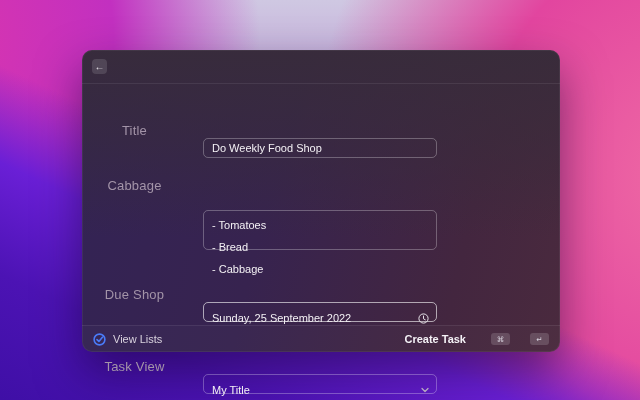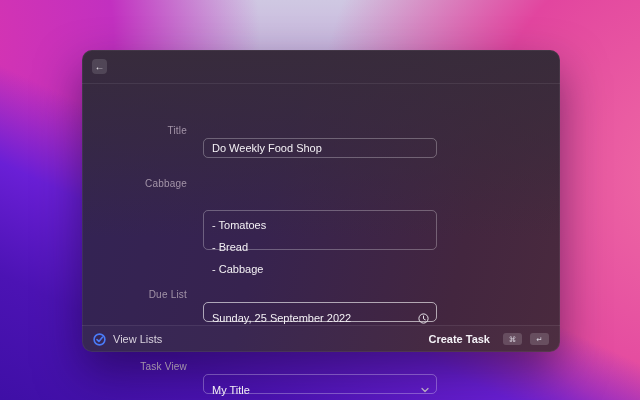--- a/index.html
+++ b/index.html
@@ -31,22 +31,22 @@
     position:absolute;left:10px;top:9px;width:15px;height:15px;
     background:rgba(255,255,255,0.13);border-radius:4px;
     display:flex;align-items:center;justify-content:center;
     color:#efeaf1;font-size:10px;line-height:1;cursor:pointer;
   }
 
   .form{display:flex;flex-direction:column;gap:16px;padding-top:18px;}
   .row{display:flex;align-items:center;}
   .row.align-top{align-items:flex-start;}
   .field-label{
-    flex:0 0 105px;text-align:right;padding-right:16px;
-    font-size:10px;color:#a394a8;letter-spacing:0.2px;
+    flex:0 0 105px;text-align:center;padding-right:16px;
+    font-size:13px;color:#a394a8;letter-spacing:0.2px;
   }
   .row.align-top .field-label{padding-top:4px;}
   .field{
     width:234px;box-sizing:border-box;
     border:1px solid rgba(255,255,255,0.28);border-radius:5px;
     font-size:11px;color:#f3f0f4;margin-top:36px;
   }
   .field.text-input{height:20px;display:flex;align-items:center;padding:0 8px;}
   .field.textarea{height:40px;padding:3px 8px;line-height:22px;white-space:pre-line;}
   .field.with-icon{height:20px;display:flex;align-items:center;justify-content:space-between;padding:12px 7px 0 8px;}
@@ -56,21 +56,21 @@
   .window-footer{
     position:absolute;left:0;right:0;bottom:0;height:27px;
     border-top:1px solid rgba(255,255,255,0.08);
     background:rgba(255,255,255,0.02);
     border-radius:0 0 10px 10px;
     display:flex;align-items:center;justify-content:space-between;
     padding:0 11px;box-sizing:border-box;
   }
   .footer-left{display:flex;align-items:center;gap:7px;cursor:pointer;}
   .footer-left .label{font-size:11px;color:#d9d2de;}
-  .footer-right{display:flex;align-items:center;gap:8px;}
+  .footer-right{display:flex;align-items:center;gap:20px;}
   .create-task-label{font-size:11px;font-weight:bold;color:#f4f1f6;margin-right:5px;cursor:pointer;}
   .key-badge{
     min-width:15px;height:12px;padding:0 2px;border-radius:3px;
     background:rgba(255,255,255,0.16);
     display:flex;align-items:center;justify-content:center;
     font-size:7.5px;color:#d6cfdb;
   }
 </style>
 </head>
 <body>
@@ -91,21 +91,21 @@
     </div>
 
     <div class="row align-top">
       <div class="field-label">Cabbage</div>
       <div class="field textarea">- Tomatoes
 - Bread
 - Cabbage</div>
     </div>
 
     <div class="row">
-      <div class="field-label">Due List</div>
+      <div class="field-label">Due Shop</div>
       <div class="field with-icon focused">
         <span>Sunday, 25 September 2022</span>
         <span class="field-icon">
           <svg width="11" height="11" viewBox="0 0 11 11">
             <circle cx="5.5" cy="5.5" r="4.6" fill="none" stroke="#e8e4ea" stroke-width="1"></circle>
             <path d="M5.5 3 L5.5 5.8 L7.3 6.8" fill="none" stroke="#e8e4ea" stroke-width="1" stroke-linecap="round"></path>
           </svg>
         </span>
       </div>
     </div>

